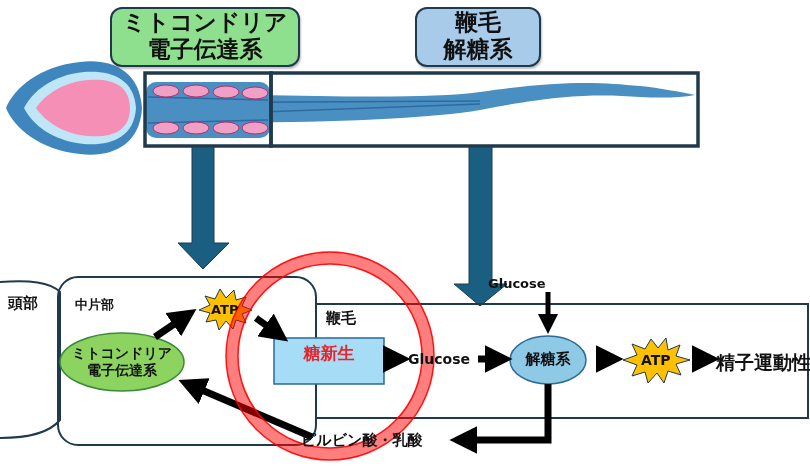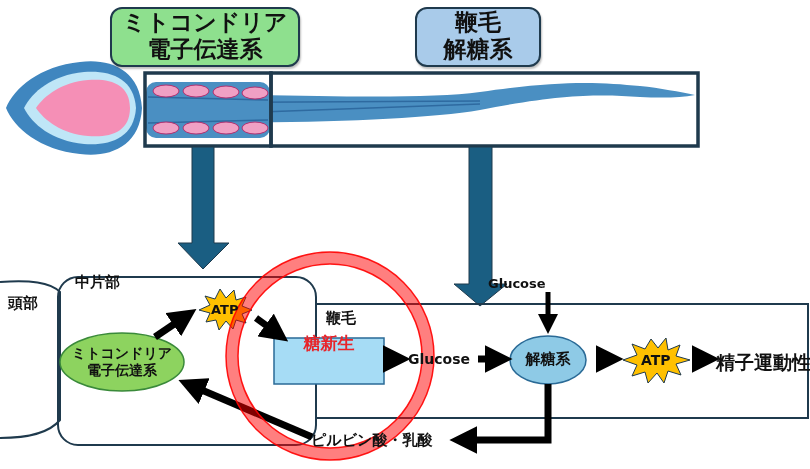--- a/index.html
+++ b/index.html
@@ -83,27 +83,27 @@
 <div class="top-box" style="left:110px;top:7px;width:186px;height:56px;background:#8ee08e;">
   <div>ミトコンドリア</div>
   <div>電子伝達系</div>
 </div>
 <div class="top-box" style="left:415px;top:7px;width:122px;height:56px;background:#a9cbea;">
   <div>鞭毛</div>
   <div>解糖系</div>
 </div>
 
 <div class="lbl" style="left:8px;top:294px;font-size:15px;text-align:center;">頭部</div>
-<div class="lbl" style="left:75px;top:273px;font-size:15px;">中片部</div>
+<div class="lbl" style="left:75px;top:296px;font-size:13px;">中片部</div>
 <div class="lbl" style="left:326px;top:309px;font-size:15px;">鞭毛</div>
 
 <div class="lbl" style="left:60px;top:345px;width:124px;text-align:center;font-size:14px;line-height:17px;">
   <div>ミトコンドリア</div>
   <div>電子伝達系</div>
 </div>
 <div class="lbl" style="left:211px;top:302px;font-size:13px;">ATP</div>
-<div class="lbl" style="left:274px;top:332px;width:110px;text-align:center;font-size:17px;color:#e8242a;">糖新生</div>
+<div class="lbl" style="left:274px;top:342px;width:110px;text-align:center;font-size:17px;color:#e8242a;">糖新生</div>
 <div class="lbl" style="left:408px;top:351px;font-size:14px;">Glucose</div>
 <div class="lbl" style="left:488px;top:276px;font-size:13px;">Glucose</div>
 <div class="lbl" style="left:510px;top:350px;width:76px;text-align:center;font-size:15px;">解糖系</div>
 <div class="lbl" style="left:641px;top:352px;font-size:14px;">ATP</div>
 <div class="lbl" style="left:716px;top:350px;font-size:19px;">精子運動性</div>
-<div class="lbl" style="left:311px;top:431px;font-size:15px;">ピルビン酸・乳酸</div>
+<div class="lbl" style="left:301px;top:431px;font-size:15px;">ピルビン酸・乳酸</div>
 
 </body></html>

